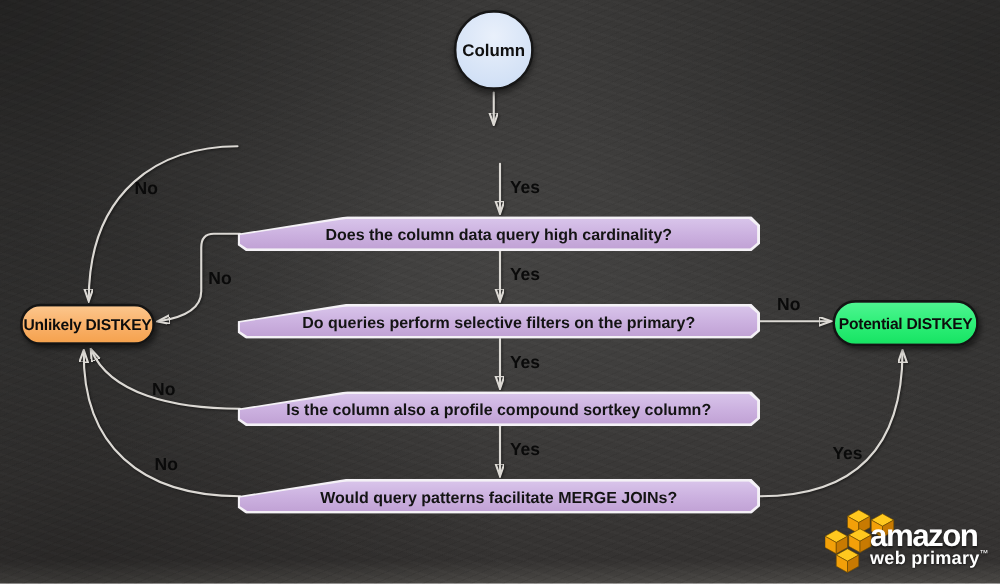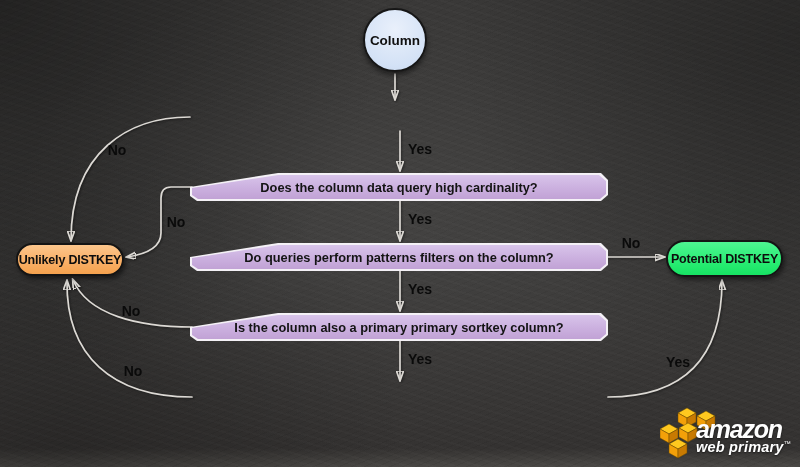--- a/index.html
+++ b/index.html
@@ -50,21 +50,21 @@
   .unlikely { left:16px; top:243px; width:108px; height:33px;
     background: linear-gradient(180deg, #fcc68c 0%, #f9b068 55%, #f5a24e 100%); }
   .potential { left:666px; top:240px; width:117px; height:37px;
     background: linear-gradient(180deg, #4ef591 0%, #2cee76 55%, #17e363 100%); }
 
   .elabel { position:absolute; transform:translate(-50%,-50%);
     font-weight:bold; font-size:14px; color:#0a0a0a; white-space:nowrap; }
 
   .aws { position:absolute; left:660px; top:404px; width:138px; height:58px; }
   .aws-cubes { position:absolute; left:0; top:2px; }
-  .aws-text { position:absolute; left:36px; top:15px; color:#ffffff;font-style:italic; }
+  .aws-text { position:absolute; left:36px; top:15px; color:#ffffff; }
   .aws-brand { font-size:25px; font-weight:bold; letter-spacing:-1.2px; line-height:0.85;
     text-shadow: 0 1px 2px rgba(0,0,0,0.6); }
   .aws-sub { font-size:14.5px; font-weight:bold; letter-spacing:0.2px; line-height:1.0;
     text-shadow: 0 1px 2px rgba(0,0,0,0.6); }
   .aws-tm { font-size:7px; vertical-align:super; font-weight:normal; }
 </style>
 </head>
 <body>
 
 <div class="stage">
@@ -91,25 +91,29 @@
   <div class="node start">
     <span>Column</span>
   </div>
 
   <div class="qbox" style="top:173px">
     <div class="fill"></div>
     <div class="txt">Does the column data query high cardinality?</div>
   </div>
   <div class="qbox" style="top:243px">
     <div class="fill"></div>
-    <div class="txt">Do queries perform patterns filters on the column?</div>
+    <div class="txt">Do queries perform selective filters on the primary?</div>
   </div>
   <div class="qbox" style="top:313px">
     <div class="fill"></div>
-    <div class="txt">Is the column also a primary primary sortkey column?</div>
+    <div class="txt">Is the column also a profile compound sortkey column?</div>
+  </div>
+  <div class="qbox" style="top:383px">
+    <div class="fill"></div>
+    <div class="txt">Would query patterns facilitate MERGE JOINs?</div>
   </div>
 
   <div class="node pill unlikely">
     <span>Unlikely DISTKEY</span>
   </div>
   <div class="node pill potential">
     <span>Potential DISTKEY</span>
   </div>
 
   <span class="elabel" style="left:420px;top:149px">Yes</span>

